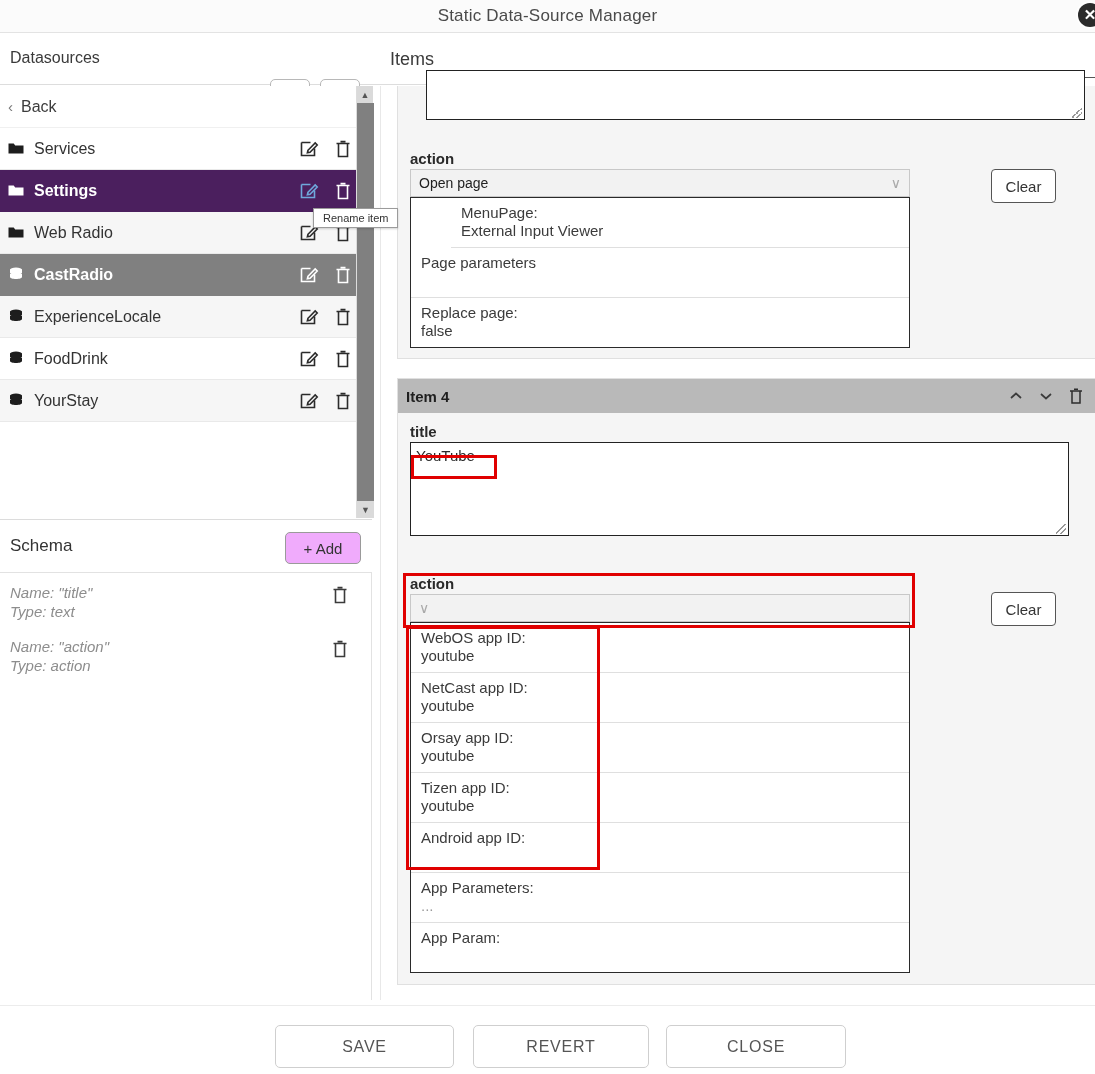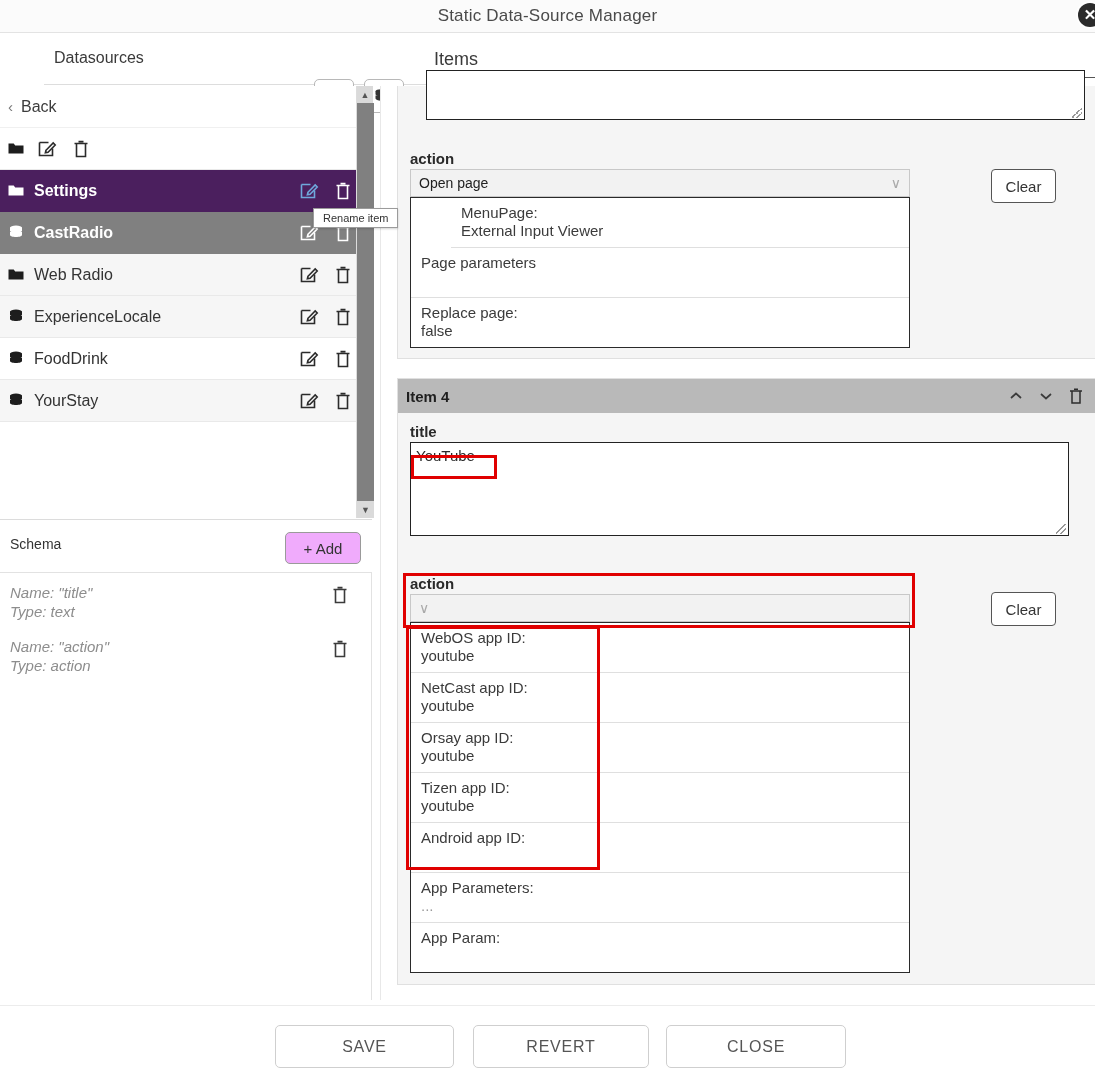--- a/index.html
+++ b/index.html
@@ -24,21 +24,21 @@
     width: 24px; height: 24px; border-radius: 50%;
     background: #2b2b2b; color: #ffffff;
     display: flex; align-items: center; justify-content: center;
     font-size: 15px; font-weight: bold; cursor: pointer;
     box-shadow: 0 0 0 2px rgba(255,255,255,.7);
   }
 
   
   .header {
     position: absolute; left: 0; top: 33px; width: 982px; height: 52px;
-    background: #ffffff; border-bottom: 1px solid #dddddd; margin-left: 44px;
+    background: #ffffff; border-bottom: 1px solid #dddddd;
   }
   .hdr-datasources-label {
     position: absolute; left: 10px; top: 16px; font-size: 16px; color: #3a3a3a;
   }
   .icon-btn {
     position: absolute; top: 46px; width: 40px; height: 34px;
     border: 1px solid #b8b8b8; border-radius: 5px; background: #ffffff;
     display: flex; align-items: center; justify-content: center; cursor: pointer;
   }
   .icon-btn.b1 { left: 270px; }
@@ -104,21 +104,21 @@
   .sb-arrow { height: 17px; display:flex; align-items:center; justify-content:center;
     color:#555; font-size: 9px; background:#dadada;}
   .sb-thumb { position:absolute; left:0; top:17px; width:17px; height:398px; background:#808080; }
   .sb-arrow.bot { position:absolute; bottom:0; left:0; width:17px;}
 
   
   .schema-head {
     position: absolute; left: 0; top: 519px; width: 372px; height: 53px;
     background: #ffffff; border-top: 1px solid #dcdcdc;
   }
-  .schema-title { position:absolute; left: 10px; top: 16px; font-size: 14px; color:#333;}
+  .schema-title { position:absolute; left: 10px; top: 16px; font-size: 17px; color:#333;}
   .schema-add {
     position:absolute; left: 285px; top: 12px; width: 76px; height: 32px;
     border:1px solid #9a9a9a; border-radius: 5px; background:#f0abfc;
     display:flex; align-items:center; justify-content:center; font-size:15px;
     color:#333; cursor:pointer;
   }
   .schema-list {
     position:absolute; left:0; top: 572px; width: 372px; height: 428px;
     background:#ffffff; border-top:1px solid #e2e2e2; border-right:1px solid #e2e2e2;
   }
@@ -253,20 +253,21 @@
     <span class="bk-chev">‹</span>
     <span>Back</span>
   </div>
   <div id="ds-rows">
       <div class="ds-row ">
         <span class="ds-ico">
           <svg class="ic" width="16" height="13" viewBox="0 0 16 13">
             <path d="M0.5 1.5h5.2l1.5 2h8.3v8H0.5z" fill="#1d1d1d"></path>
           </svg>
         </span>
+        <span class="ds-name">Services</span>
         <span class="row-act">
           <svg class="ic" width="20" height="20" viewBox="0 0 20 20">
             <path d="M2.5 3.5h9M2.5 3.5v13h13v-7" fill="none" stroke="#2b2b2b" stroke-width="1.6"></path>
             <path d="M9 11.2l7.2-7.2 2 2L11 13.2l-2.6.6z" fill="none" stroke="#2b2b2b" stroke-width="1.6"></path>
           </svg>
         </span>
         <span class="row-act">
           <svg class="ic" width="18" height="20" viewBox="0 0 18 20">
             <path d="M2.5 4.5h13M6.5 2.6h5M4.5 4.5v13h9v-13" fill="none" stroke="#2b2b2b" stroke-width="1.6"></path>
           </svg>
@@ -281,20 +282,39 @@
         <span class="ds-name">Settings</span>
         <span class="row-act">
           <svg class="ic" width="20" height="20" viewBox="0 0 20 20">
             <path d="M2.5 3.5h9M2.5 3.5v13h13v-7" fill="none" stroke="#6fa8dc" stroke-width="1.6"></path>
             <path d="M9 11.2l7.2-7.2 2 2L11 13.2l-2.6.6z" fill="none" stroke="#6fa8dc" stroke-width="1.6"></path>
           </svg>
         </span>
         <span class="row-act">
           <svg class="ic" width="18" height="20" viewBox="0 0 18 20">
             <path d="M2.5 4.5h13M6.5 2.6h5M4.5 4.5v13h9v-13" fill="none" stroke="#ffffff" stroke-width="1.6"></path>
+          </svg>
+        </span>
+      </div>
+      <div class="ds-row alt">
+        <span class="ds-ico">
+          <svg class="ic" width="16" height="13" viewBox="0 0 16 13">
+            <path d="M0.5 1.5h5.2l1.5 2h8.3v8H0.5z" fill="#1d1d1d"></path>
+          </svg>
+        </span>
+        <span class="ds-name">Web Radio</span>
+        <span class="row-act">
+          <svg class="ic" width="20" height="20" viewBox="0 0 20 20">
+            <path d="M2.5 3.5h9M2.5 3.5v13h13v-7" fill="none" stroke="#2b2b2b" stroke-width="1.6"></path>
+            <path d="M9 11.2l7.2-7.2 2 2L11 13.2l-2.6.6z" fill="none" stroke="#2b2b2b" stroke-width="1.6"></path>
+          </svg>
+        </span>
+        <span class="row-act">
+          <svg class="ic" width="18" height="20" viewBox="0 0 18 20">
+            <path d="M2.5 4.5h13M6.5 2.6h5M4.5 4.5v13h9v-13" fill="none" stroke="#2b2b2b" stroke-width="1.6"></path>
           </svg>
         </span>
       </div>
       <div class="ds-row sel-gray">
         <span class="ds-ico">
           <svg class="ic" width="16" height="15" viewBox="0 0 16 15">
             <ellipse cx="8" cy="2.6" rx="6" ry="2" fill="#ffffff"></ellipse>
             <path d="M2 2.6v3.1c0 1.1 2.7 2 6 2s6-.9 6-2V2.6z" fill="#ffffff"></path>
             <path d="M2 7v3.1c0 1.1 2.7 2 6 2s6-.9 6-2V7z" fill="#ffffff"></path>
           </svg>
@@ -302,39 +322,20 @@
         <span class="ds-name">CastRadio</span>
         <span class="row-act">
           <svg class="ic" width="20" height="20" viewBox="0 0 20 20">
             <path d="M2.5 3.5h9M2.5 3.5v13h13v-7" fill="none" stroke="#ffffff" stroke-width="1.6"></path>
             <path d="M9 11.2l7.2-7.2 2 2L11 13.2l-2.6.6z" fill="none" stroke="#ffffff" stroke-width="1.6"></path>
           </svg>
         </span>
         <span class="row-act">
           <svg class="ic" width="18" height="20" viewBox="0 0 18 20">
             <path d="M2.5 4.5h13M6.5 2.6h5M4.5 4.5v13h9v-13" fill="none" stroke="#ffffff" stroke-width="1.6"></path>
-          </svg>
-        </span>
-      </div>
-      <div class="ds-row alt">
-        <span class="ds-ico">
-          <svg class="ic" width="16" height="13" viewBox="0 0 16 13">
-            <path d="M0.5 1.5h5.2l1.5 2h8.3v8H0.5z" fill="#1d1d1d"></path>
-          </svg>
-        </span>
-        <span class="ds-name">Web Radio</span>
-        <span class="row-act">
-          <svg class="ic" width="20" height="20" viewBox="0 0 20 20">
-            <path d="M2.5 3.5h9M2.5 3.5v13h13v-7" fill="none" stroke="#2b2b2b" stroke-width="1.6"></path>
-            <path d="M9 11.2l7.2-7.2 2 2L11 13.2l-2.6.6z" fill="none" stroke="#2b2b2b" stroke-width="1.6"></path>
-          </svg>
-        </span>
-        <span class="row-act">
-          <svg class="ic" width="18" height="20" viewBox="0 0 18 20">
-            <path d="M2.5 4.5h13M6.5 2.6h5M4.5 4.5v13h9v-13" fill="none" stroke="#2b2b2b" stroke-width="1.6"></path>
           </svg>
         </span>
       </div>
       <div class="ds-row alt">
         <span class="ds-ico">
           <svg class="ic" width="16" height="15" viewBox="0 0 16 15">
             <ellipse cx="8" cy="2.6" rx="6" ry="2" fill="#1d1d1d"></ellipse>
             <path d="M2 2.6v3.1c0 1.1 2.7 2 6 2s6-.9 6-2V2.6z" fill="#1d1d1d"></path>
             <path d="M2 7v3.1c0 1.1 2.7 2 6 2s6-.9 6-2V7z" fill="#1d1d1d"></path>
           </svg>

